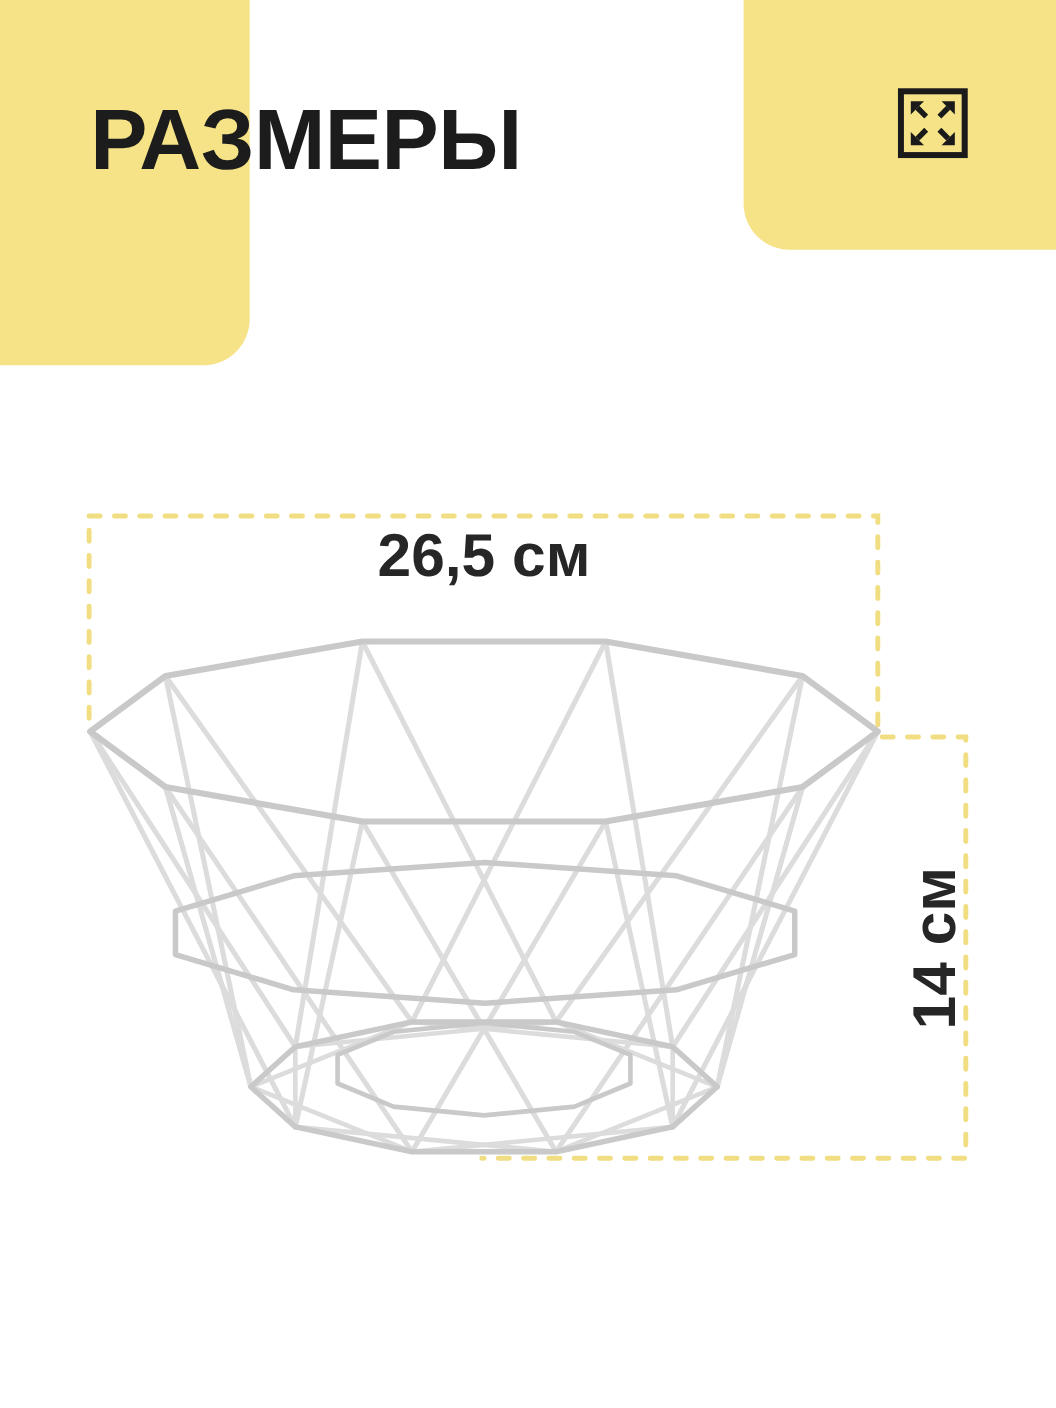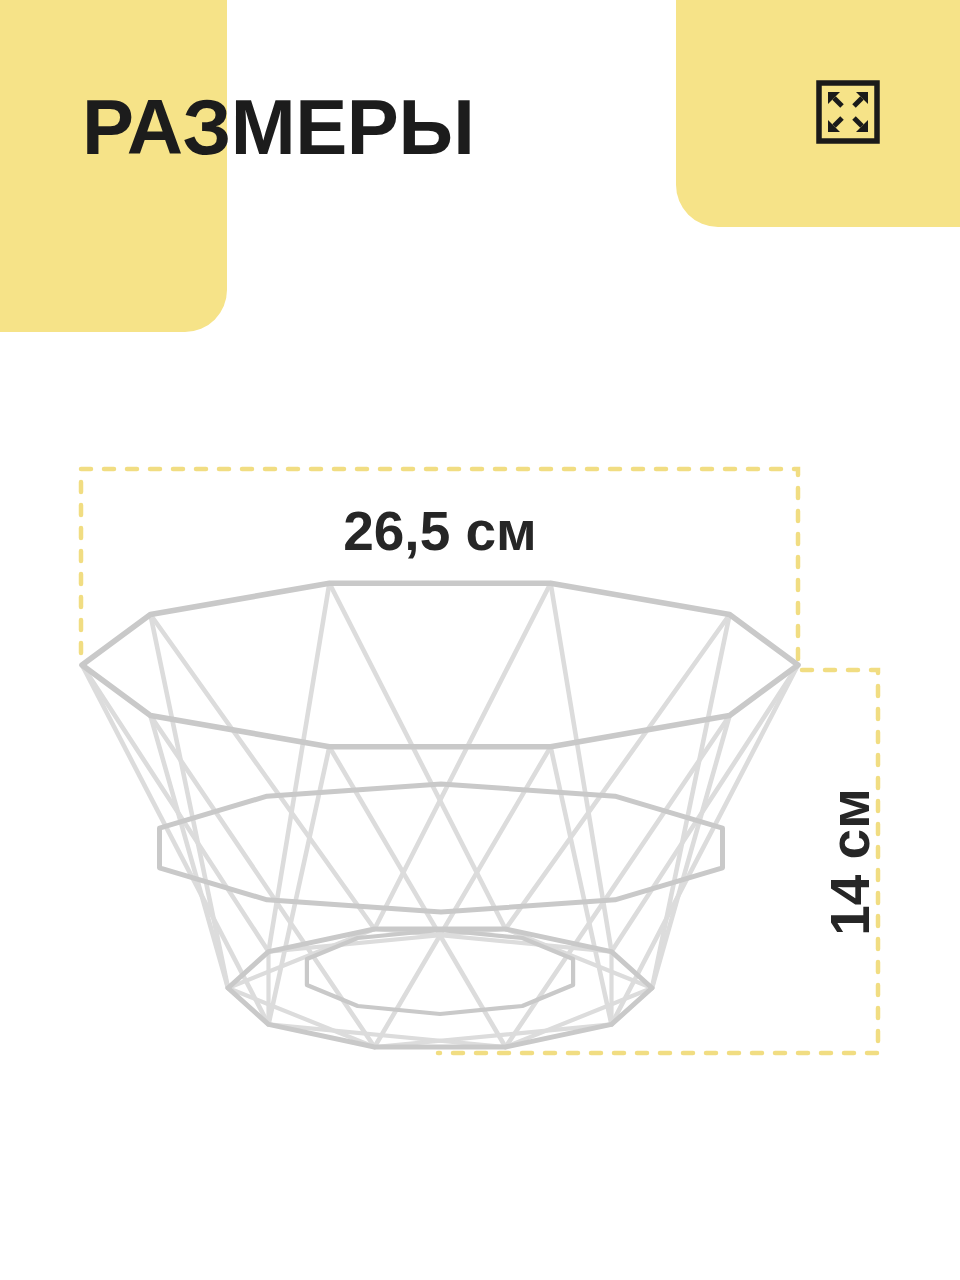--- a/index.html
+++ b/index.html
@@ -22,21 +22,21 @@
     font-weight:700;letter-spacing:-.5px;color:var(--ink);white-space:nowrap;margin-top:16px;
   }
   .expand-icon{position:absolute;left:816px;top:80px;width:64px;height:64px;}
   .overlay-svg{position:absolute;left:0;top:0;width:960px;height:1280px;}
   .dash{fill:none;stroke:var(--dash-yellow);stroke-width:4.5;stroke-dasharray:10 13;stroke-linecap:round;}
   .wire{fill:none;stroke:var(--wire-light);stroke-linecap:round;}
   .ring{fill:none;stroke:var(--wire-mid);stroke-linecap:round;stroke-linejoin:round;}
   .dim-label{
     position:absolute;font-weight:700;font-size:55px;line-height:1;color:#262626;white-space:nowrap;
   }
-  .dim-width{left:440px;top:504px;transform:translateX(-50%);}
+  .dim-width{left:440px;top:478px;transform:translateX(-50%);}
   .dim-height{left:850px;top:862px;transform:translate(-50%,-50%) rotate(-90deg);}
 </style>
 </head>
 <body>
 
 <div class="canvas">
 
   <div class="accent-block block-tl"></div>
   <div class="accent-block block-tr"></div>
 

